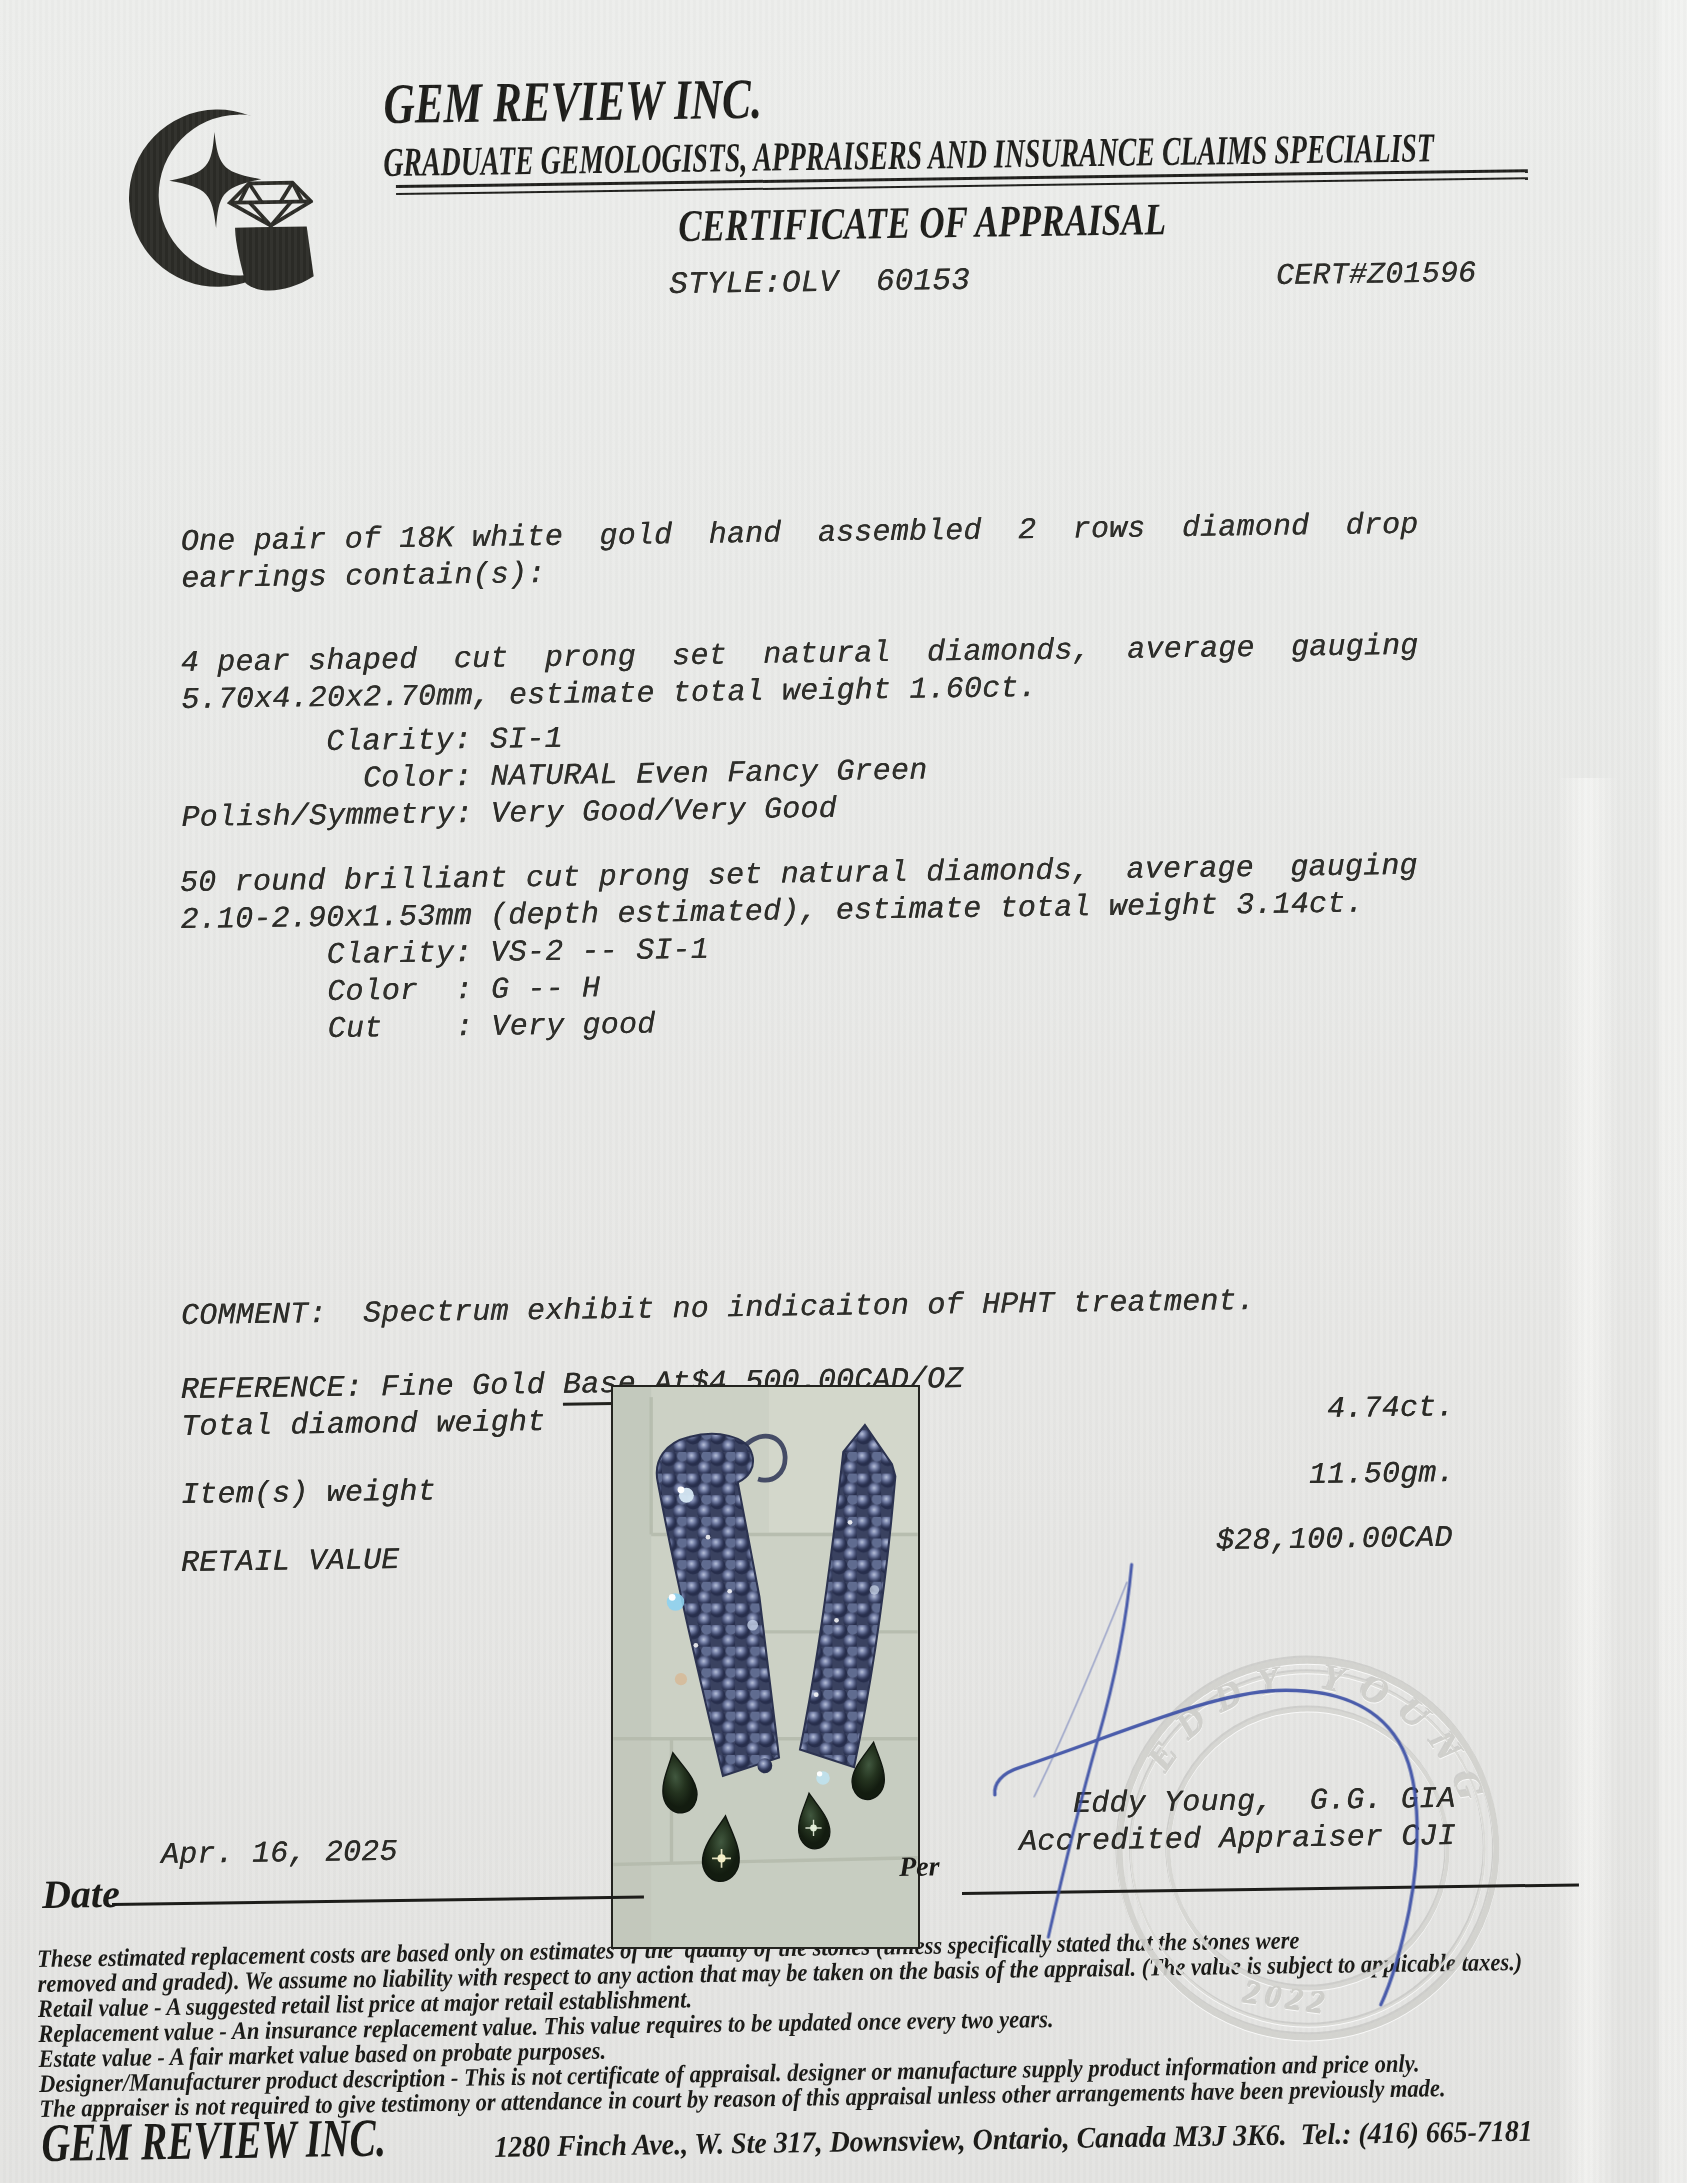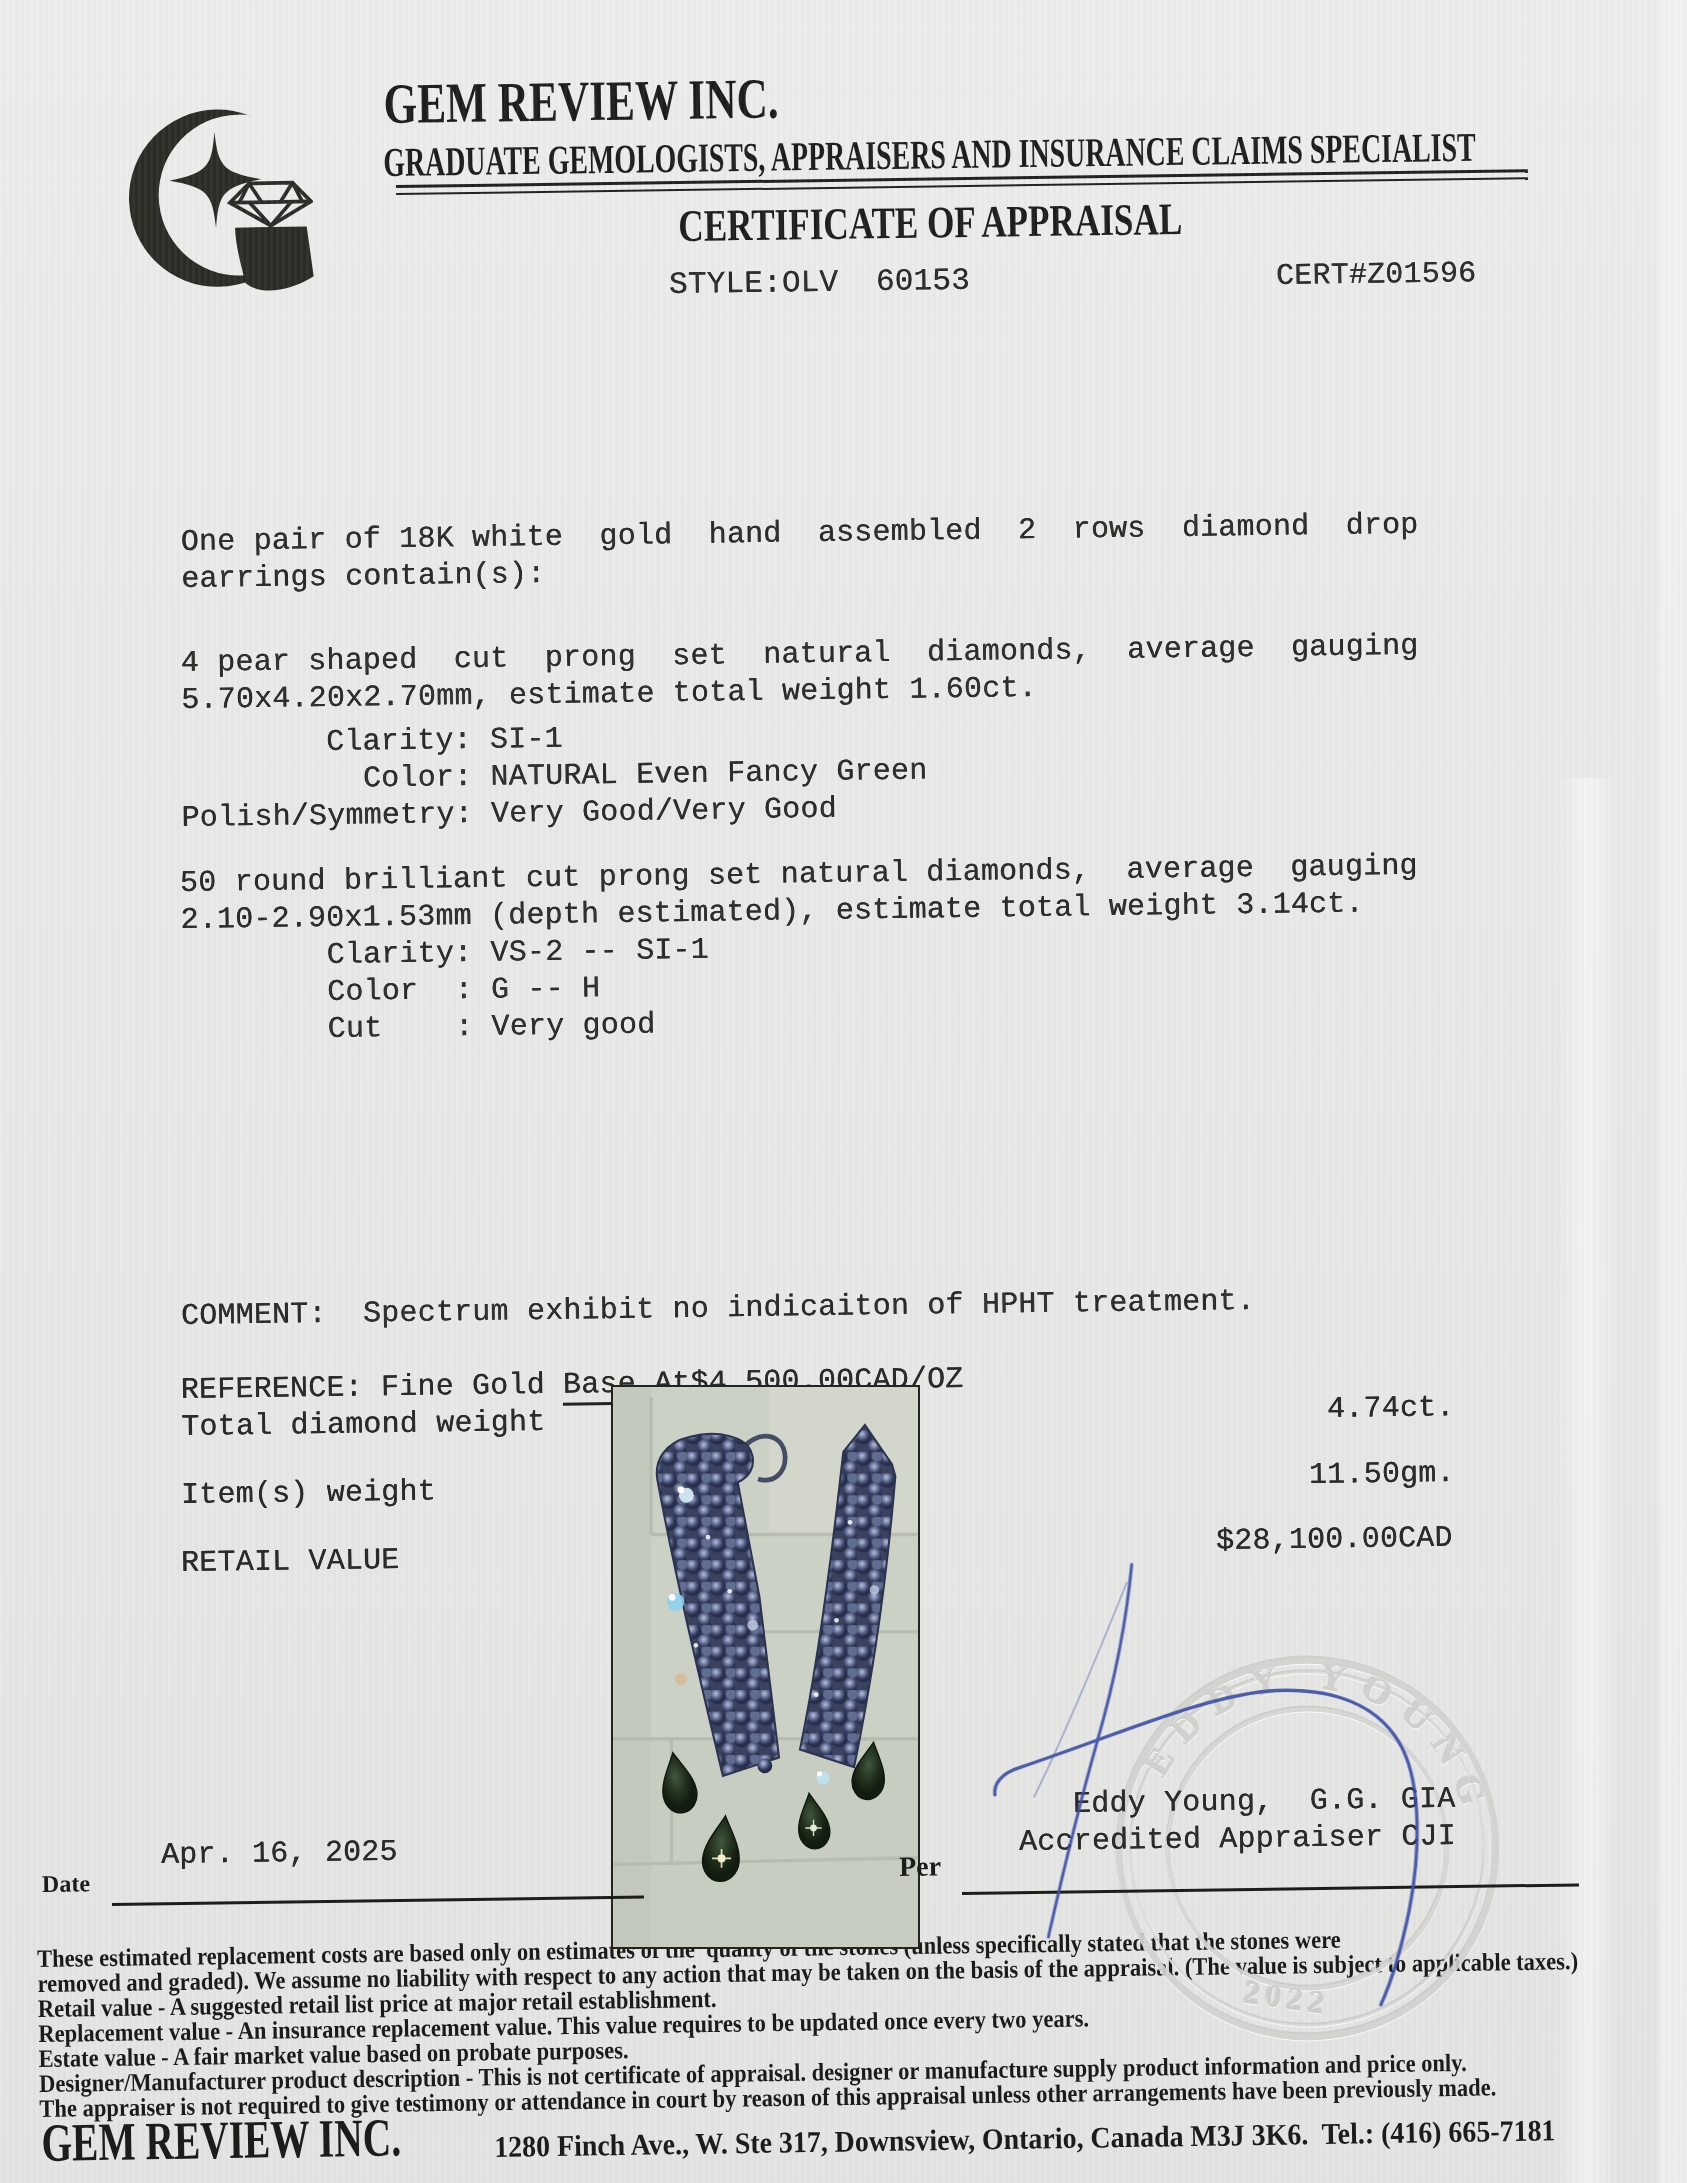--- a/index.html
+++ b/index.html
@@ -1,18 +1,18 @@
 <!DOCTYPE html>
 <html style="font-size:10.8px"><head>
 <meta charset="utf-8">
 <style>
   html,body{margin:0;padding:0;background:#cfcfcd;}
   .page{position:relative;width:1687px;height:2183px;overflow:hidden;
     background:linear-gradient(180deg,#ecedeb 0%,#e9eae8 28%,#e7e7e5 62%,#e3e3e1 100%);
-    font-family:"Liberation Serif","DejaVu Serif",serif;}
+    font-family:"Liberation Serif","DejaVu Serif",serif;font-style:italic;}
   .page::after{content:"";position:absolute;inset:0;pointer-events:none;
     background:repeating-linear-gradient(90deg,rgba(255,255,255,.04) 0 2.7px,rgba(0,0,0,.012) 2.7px 6px);}
   .abs{position:absolute;}
   .mono{font-family:"Liberation Mono","DejaVu Sans Mono",monospace;color:#2b2b27;
     white-space:pre;letter-spacing:0.2px;text-shadow:0.3px 0 0 currentColor;}
   .serifb{font-weight:bold;color:#1c1c19;white-space:pre;}
   .t{transform:rotate(-0.8deg);transform-origin:0 50%;}
   .cond76{transform:rotate(-0.8deg) scaleX(.76);transform-origin:0 0;}
   .cond68{transform:rotate(-0.8deg) scaleX(.68);transform-origin:0 0;}
   .cond78{transform:rotate(-0.8deg) scaleX(.78);transform-origin:0 0;}
@@ -187,21 +187,21 @@
     <circle cx="172" cy="302" r="3.5" fill="#ffffff" opacity=".85"></circle>
     <circle cx="122" cy="382" r="3.5" fill="#ffffff" opacity=".85"></circle>
   </svg>
 
   <div class="abs mono t" style="left:1073px;top:1787px;font-size:30px;z-index:4;">Eddy Young,  G.G. GIA</div>
   <div class="abs mono t" style="left:1019px;top:1825px;font-size:30px;z-index:4;">Accredited Appraiser CJI</div>
 
   <div class="abs serifb t" style="left:899px;top:1851px;font-size:28px;z-index:4;">Per</div>
   <div class="abs hline t" style="left:962px;top:1892px;width:617px;z-index:4;"></div>
 
-  <div class="abs serifb t" style="left:42px;top:1871px;font-size:24px;z-index:4;">Date</div>
+  <div class="abs serifb t" style="left:42px;top:1871px;font-size:40px;z-index:4;">Date</div>
   <div class="abs mono t" style="left:161px;top:1838px;font-size:30px;z-index:4;">Apr. 16, 2025</div>
   <div class="abs hline t" style="left:112px;top:1903px;width:532px;z-index:4;"></div>
 
   <svg class="abs" style="left:961px;top:1536px;z-index:6;" width="474" height="481" viewBox="0 0 700 710">
     <g fill="none" stroke="#3c50a6" opacity=".92" stroke-linecap="round">
       <path d="M252,42 C244,130 225,220 202,300 C178,385 152,490 129,592" stroke-width="4.5"></path>
       <path d="M245,68 C200,180 150,300 108,385" stroke-width="1.8" opacity=".6"></path>
       <path d="M50,382 C48,366 60,350 86,342 C240,290 370,232 466,228 C552,225 620,250 652,314 C680,370 678,470 662,552 C648,620 632,666 620,692" stroke-width="5"></path>
     </g>
   </svg>

